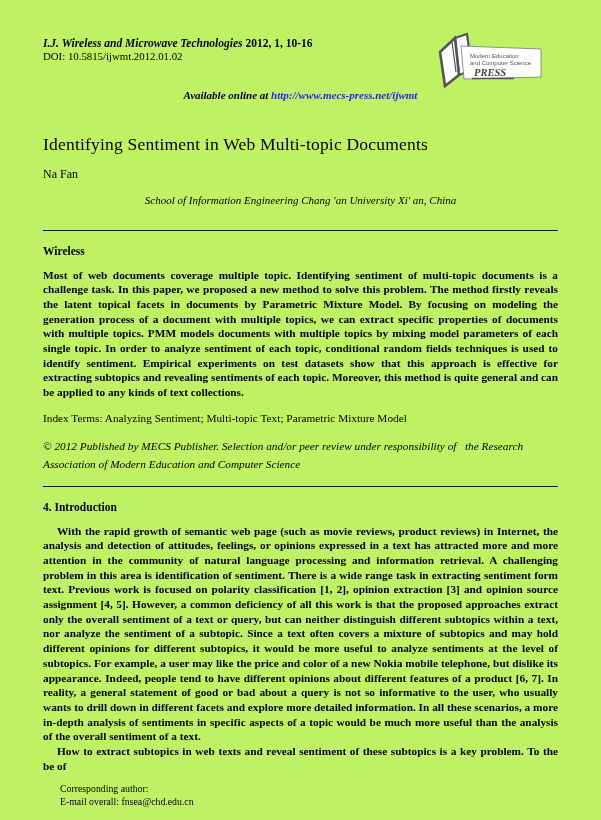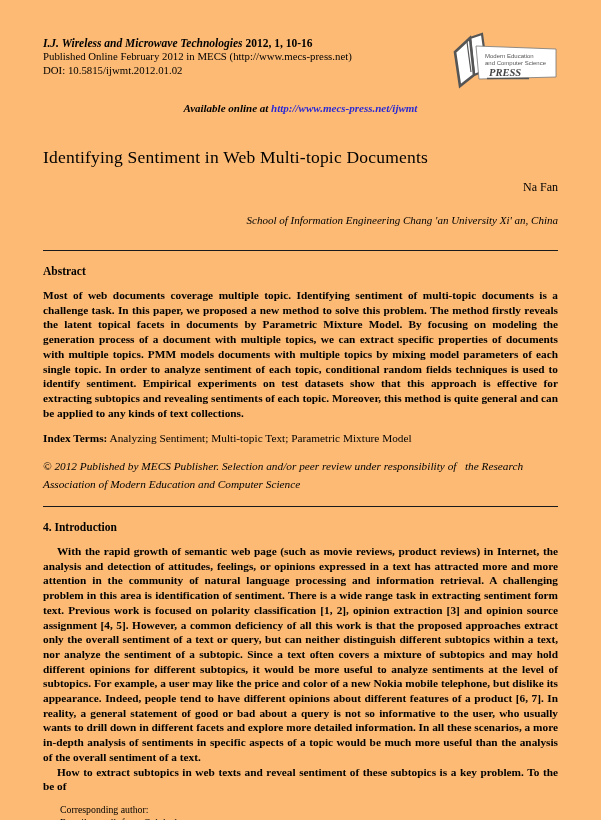--- a/index.html
+++ b/index.html
@@ -1,60 +1,59 @@
 <!DOCTYPE html>
 <html><head>
 <meta charset="utf-8">
 <style>
   html,body{margin:0;padding:0;background:#e8e8e8;}
   .page{
-    width:601px;height:820px;background:#fdba74;margin:0 auto;
+    width:601px;height:820px;background:#bef264;margin:0 auto;
     box-sizing:border-box;padding:36px 43px 0 43px;
     font-family:"Liberation Serif","DejaVu Serif",serif;color:#000;
     position:relative;overflow:hidden;
   }
   
   .header{position:relative;}
   .journal-line{font-size:11.5px;line-height:14px;}
   .jname{font-weight:bold;font-style:italic;}
   .jissue{font-weight:bold;}
   .pub-line,.doi-line{font-size:10.8px;line-height:13.5px;}
-  .logo{position:absolute;top:-4px;right:0;width:115px;height:58px;}
+  .logo{position:absolute;top:-4px;right:15px;width:115px;height:58px;}
   .logo svg{width:100%;height:100%;}
   
   .available{text-align:center;margin-top:25px;font-size:11px;font-weight:bold;font-style:italic;}
   .available a{color:#2a2ad4;text-decoration:none;font-weight:bold;font-style:italic;cursor:pointer;}
   
   .title{text-align:left;font-size:17.5px;font-weight:normal;margin:33px 0 0 0;letter-spacing:.2px;}
-  .author{text-align:right;font-size:12px;margin-top:12px;}
-  .affiliation{text-align:right;font-size:11px;font-style:italic;margin-top:19px;}
+  .author{text-align:left;font-size:12px;margin-top:12px;}
+  .affiliation{text-align:center;font-size:11px;font-style:italic;margin-top:12px;}
   
   .rule{border:none;border-top:1.3px solid #1a1a1a;margin:24px 0 0 0;}
   .rule.bottom{margin-top:13px;}
   
   .sec{font-size:11.5px;font-weight:bold;margin:14px 0 0 0;}
   .body{font-size:11.3px;line-height:14.7px;margin:11px 0 0 0;}
   .just{text-align:justify;font-weight:bold;}
   .indent{text-indent:14px;}
   .para2{margin-top:0;}
   .copyright{font-size:11.3px;line-height:18px;font-style:italic;margin-top:11px;white-space:pre-wrap;}
-  .idx-label{font-weight:bold;}
+  .idx-label{font-weight:normal;}
   
   .footnote{margin-top:9px;font-size:9.8px;line-height:13px;margin-left:17px;}
 </style>
 </head>
 <body>
 
 <div class="page">
 
   <div class="header">
     <div class="journal-line">
       <span class="jname">I.J. Wireless and Microwave Technologies</span><span class="jissue"> 2012, 1, 10-16</span>
     </div>
-    <div class="pub-line">Published Online February 2012 in MECS (http://www.mecs-press.net)</div>
     <div class="doi-line">DOI: 10.5815/ijwmt.2012.01.02</div>
 
     <div class="logo">
       <svg viewBox="0 0 115 58">
         <polygon points="27,6 39,2 44,38 31,43" fill="#ffffff" stroke="#555" stroke-width="2.2"></polygon>
         <polygon points="12,20 27,6 31,43 17,54" fill="#ffffff" stroke="#555" stroke-width="2.6"></polygon>
         <line x1="24" y1="10" x2="28" y2="40" stroke="#555" stroke-width="1.2"></line>
         <polygon points="33,14 113,17 113,45 36,47" fill="#ffffff" stroke="#777" stroke-width="0.8"></polygon>
         <text x="42" y="26" font-size="6" fill="#555" font-family="Liberation Sans, sans-serif">Modern Education</text>
         <text x="42" y="33" font-size="6" fill="#555" font-family="Liberation Sans, sans-serif">and Computer Science</text>
@@ -67,21 +66,21 @@
   <div class="available">
     <span>Available online at </span><a href="#">http://www.mecs-press.net/ijwmt</a>
   </div>
 
   <h1 class="title">Identifying Sentiment in Web Multi-topic Documents</h1>
   <div class="author">Na Fan</div>
   <div class="affiliation">School of Information Engineering Chang 'an University Xi' an, China</div>
 
   <hr class="rule">
 
-  <h2 class="sec">Abstract</h2>
+  <h2 class="sec">Wireless</h2>
   <p class="body just">Most of web documents coverage multiple topic. Identifying sentiment of multi-topic documents is a challenge task. In this paper, we proposed a new method to solve this problem. The method firstly reveals the latent topical facets in documents by Parametric Mixture Model. By focusing on modeling the generation process of a document with multiple topics, we can extract specific properties of documents with multiple topics. PMM models documents with multiple topics by mixing model parameters of each single topic. In order to analyze sentiment of each topic, conditional random fields techniques is used to identify sentiment. Empirical experiments on test datasets show that this approach is effective for extracting subtopics and revealing sentiments of each topic. Moreover, this method is quite general and can be applied to any kinds of text collections.</p>
 
   <p class="body">
     <span class="idx-label">Index Terms:</span><span> Analyzing Sentiment; Multi-topic Text; Parametric Mixture Model</span>
   </p>
 
   <p class="copyright">© 2012 Published by MECS Publisher. Selection and/or peer review under responsibility of   the Research Association of Modern Education and Computer Science</p>
 
   <hr class="rule bottom">
 

